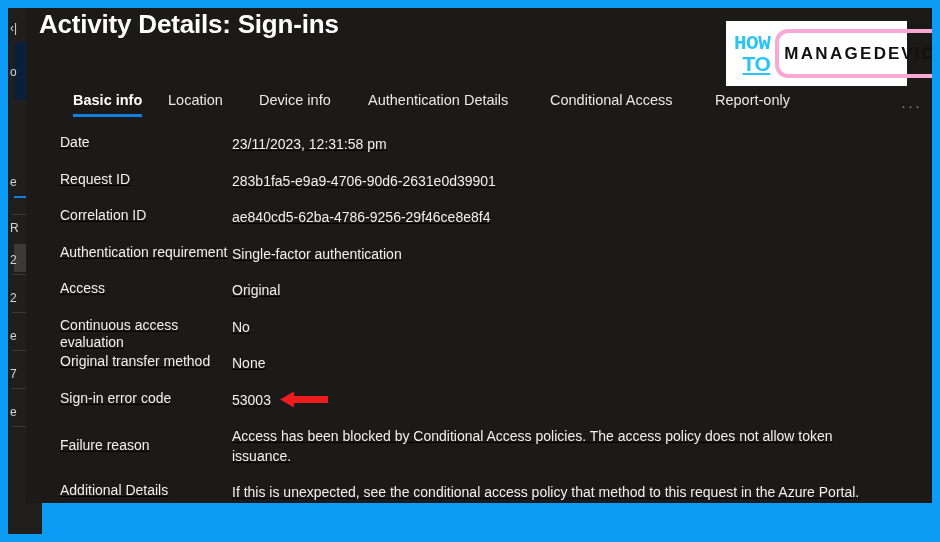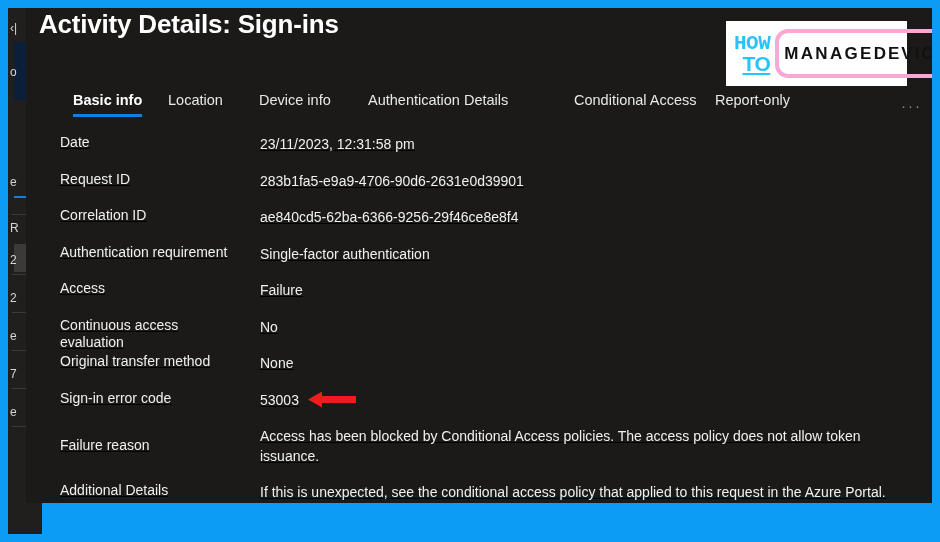--- a/index.html
+++ b/index.html
@@ -218,21 +218,20 @@
     color: #f0f0f0;
     line-height: 17px;
   }
   .detail-value {
     flex: 1 1 auto;
     padding-right: 14px;
     font-size: 14px;
     color: #f0f0f0;
     line-height: 20px;
     position: relative;
-    margin-left: 28px;
   }
   .detail-row.row-multiline { min-height: 46px; }
   .detail-row.row-multiline .detail-value { max-width: 640px; }
 
   .detail-row.row-tall .detail-label { padding-top: 11px; }
 
   
   #error-code-arrow {
     position: absolute;
     left: 48px;
@@ -289,21 +288,21 @@
       </div>
       <div class="tab" style="left:142px;">
         <span>Location</span>
       </div>
       <div class="tab" style="left:233px;">
         <span>Device info</span>
       </div>
       <div class="tab" style="left:342px;">
         <span>Authentication Details</span>
       </div>
-      <div class="tab" style="left:548px;">
+      <div class="tab" style="left:524px;">
         <span>Conditional Access</span>
       </div>
       <div class="tab" style="left:689px;">
         <span>Report-only</span>
       </div>
       <div id="tab-overflow-icon">···</div>
     </div>
 
     <div id="detail-list">
 
@@ -312,31 +311,31 @@
         <div class="detail-value">23/11/2023, 12:31:58 pm</div>
       </div>
 
       <div class="detail-row">
         <div class="detail-label">Request ID</div>
         <div class="detail-value">283b1fa5-e9a9-4706-90d6-2631e0d39901</div>
       </div>
 
       <div class="detail-row">
         <div class="detail-label">Correlation ID</div>
-        <div class="detail-value">ae840cd5-62ba-6366-9256-29f46ce8e8f4</div>
+        <div class="detail-value">ae840cd5-62ba-4786-9256-29f46ce8e8f4</div>
       </div>
 
       <div class="detail-row">
         <div class="detail-label">Authentication requirement</div>
         <div class="detail-value">Single-factor authentication</div>
       </div>
 
       <div class="detail-row">
         <div class="detail-label">Access</div>
-        <div class="detail-value">Failure</div>
+        <div class="detail-value">Original</div>
       </div>
 
       <div class="detail-row">
         <div class="detail-label">Continuous access evaluation</div>
         <div class="detail-value">No</div>
       </div>
 
       <div class="detail-row">
         <div class="detail-label">Original transfer method</div>
         <div class="detail-value">None</div>
@@ -352,18 +351,18 @@
         </div>
       </div>
 
       <div class="detail-row row-multiline row-tall">
         <div class="detail-label">Failure reason</div>
         <div class="detail-value">Access has been blocked by Conditional Access policies. The access policy does not allow token issuance.</div>
       </div>
 
       <div class="detail-row" style="margin-top:10px;">
         <div class="detail-label">Additional Details</div>
-        <div class="detail-value" style="max-width:660px;">If this is unexpected, see the conditional access policy that applied to this request in the Azure Portal.</div>
+        <div class="detail-value" style="max-width:660px;">If this is unexpected, see the conditional access policy that method to this request in the Azure Portal.</div>
       </div>
 
     </div>
   </div>
 </div>
 
 </body></html>

